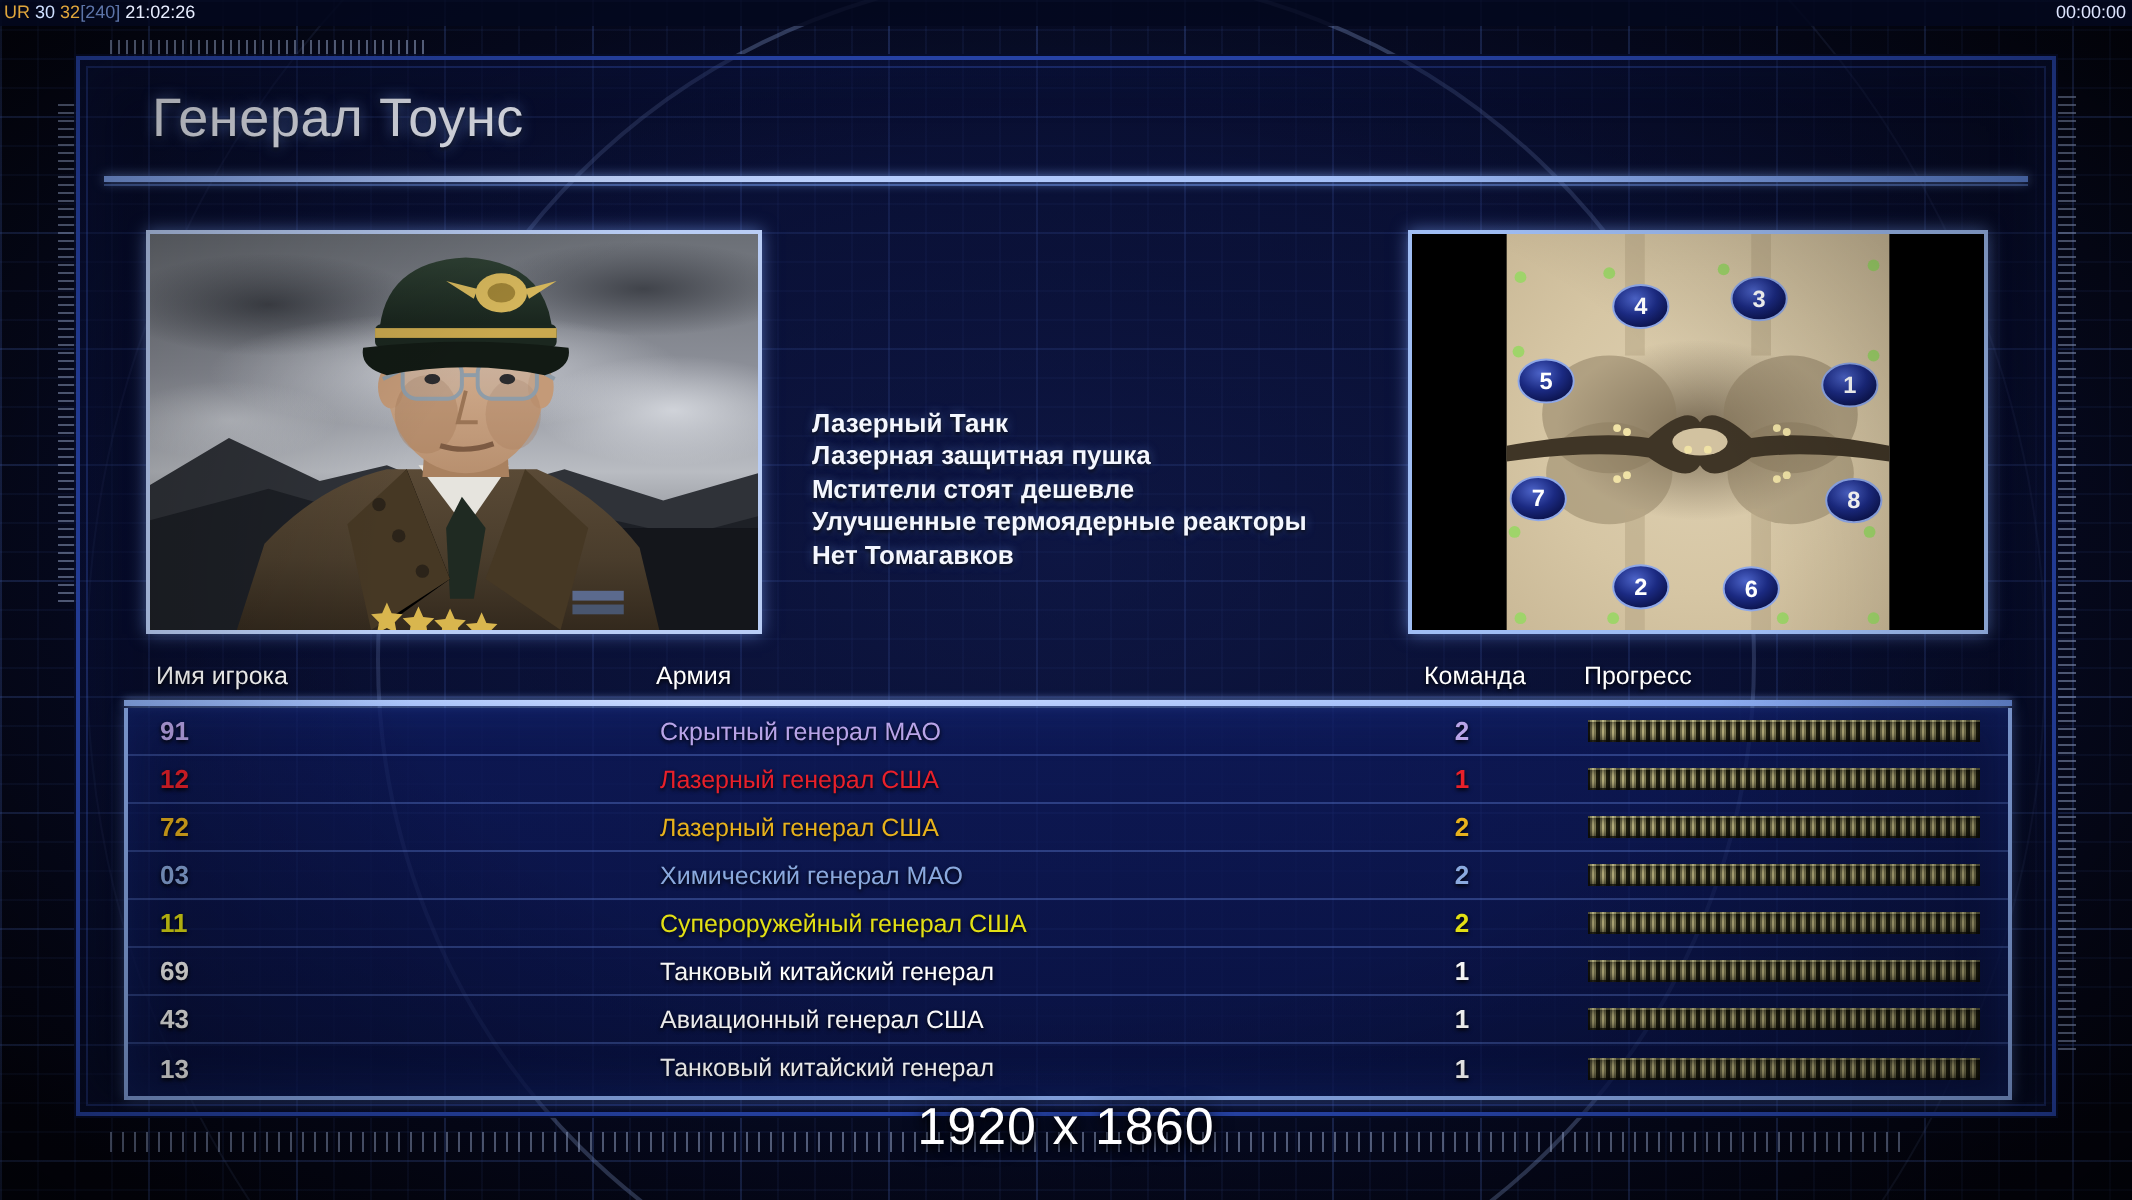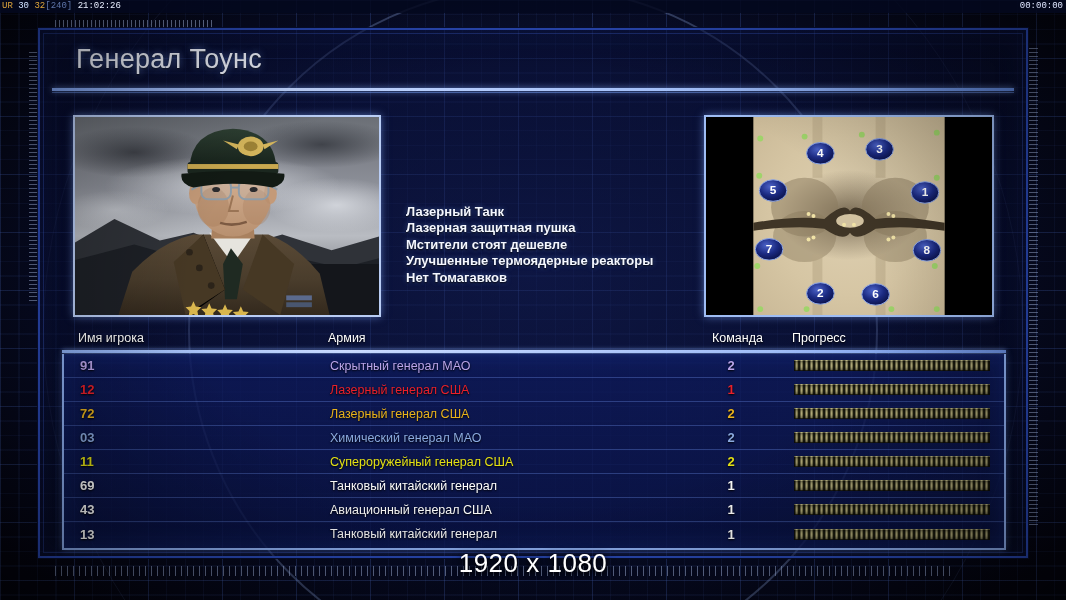--- a/index.html
+++ b/index.html
@@ -52,21 +52,21 @@
     border: 1px solid rgba(120,150,220,0.13);
     border-radius: 50%;
     pointer-events: none;
   }
 
   
   .top-bar {
     position: absolute; left: 0; top: 0;
     width: 1066px; height: 13px;
     background: rgba(4,8,30,0.85);
-    font-family: Liberation Mono, monospace;
+    font-family: Liberation Sans, sans-serif;
     font-size: 9px; line-height: 13px;
     white-space: nowrap;
     z-index: 40;
   }
   .top-left { position: absolute; left: 2px; top: 0; letter-spacing: 0px; }
   .tl-ur   { color: #e0a63c; }
   .tl-n1   { color: #cfe0ff; }
   .tl-n2   { color: #e0a63c; }
   .tl-br   { color: #5d74a8; }
   .tl-time { color: #e8eeff; }
@@ -564,14 +564,14 @@
             <div class="c-army" style="color: rgb(255, 255, 255);">Танковый китайский генерал</div>
             <div class="c-team" style="color: rgb(255, 255, 255);">1</div>
             <div class="c-prog" style="width: 196px;"></div>
           </div>
         </div>
     </div>
   </div>
 
   <div class="vignette"></div>
 
-  <div class="res-overlay">1920 x 1080</div>
+  <div class="res-overlay">1920 x 1860</div>
 </div>
 
 </body></html>

